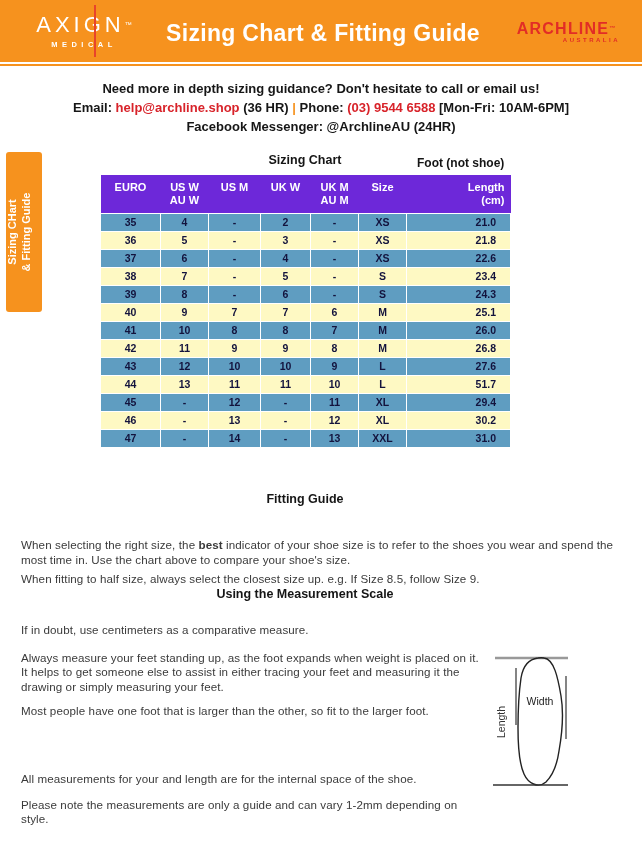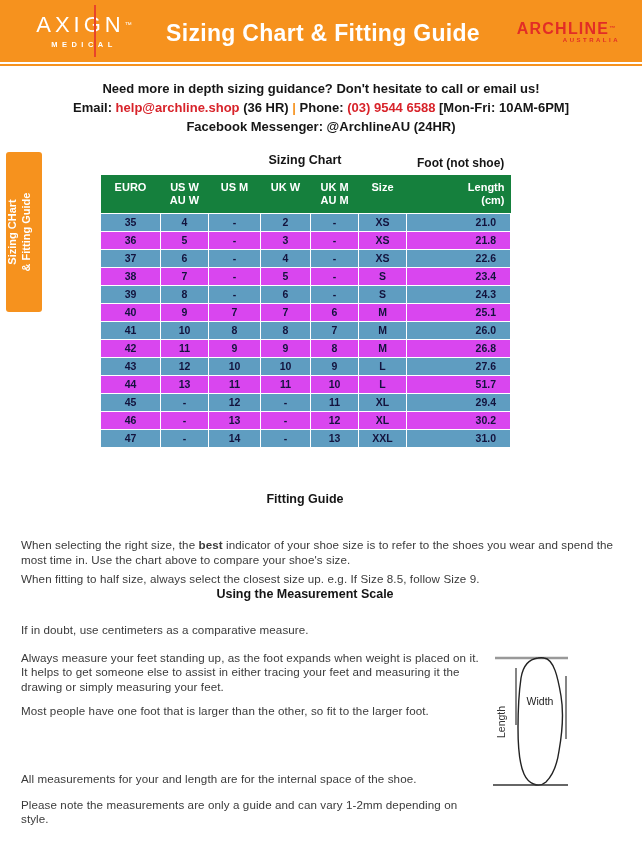--- a/index.html
+++ b/index.html
@@ -36,29 +36,29 @@
   .side-tab-inner{
     position:absolute;width:160px;height:36px;left:-62px;top:62px;
     transform:rotate(-90deg);text-align:center;color:#ffffff;font-weight:bold;
     font-size:11px;line-height:13.5px;
   }
   
   .chart-title{position:absolute;top:153px;left:0;width:610px;text-align:center;font-size:12.5px;font-weight:bold;color:#151515;}
   .foot-label{position:absolute;top:156px;left:417px;font-size:12px;font-weight:bold;color:#151515;}
   table.sizing{position:absolute;top:175px;left:100px;width:410px;border-collapse:collapse;table-layout:fixed;}
   table.sizing th{
-    background:#15803d;color:#ffffff;font-size:11px;font-weight:bold;
+    background:#6d28d9;color:#ffffff;font-size:11px;font-weight:bold;
     vertical-align:top;box-sizing:border-box;height:38px;padding:6px 0 0 0;line-height:13px;
   }
   table.sizing td{
     font-size:10.5px;font-weight:bold;color:#13133d;text-align:center;
     height:18px;padding:0;border:1px solid #ffffff;box-sizing:border-box;
   }
   table.sizing tr.even td{background:#5F9DC1;}
-  table.sizing tr.odd  td{background:#d946ef;}
+  table.sizing tr.odd  td{background:#fef9c3;}
   table.sizing th.col-length{text-align:right;padding-right:6px;}
   table.sizing td.cell-length{text-align:right;padding-right:14px;}
   
   .h2{position:absolute;left:0;width:610px;text-align:center;font-size:12.5px;font-weight:bold;color:#151515;}
   #fitting-title{top:492px;}
   #ms-title{top:587px;}
   .para{position:absolute;left:21px;font-size:11.6px;color:#3a3a3a;line-height:14.5px;letter-spacing:.1px;}
   #fg-p1{top:518px;width:598px;margin-top:20px;}
   #fg-p2{top:560px;width:598px;}
   #ms-p1{top:611px;width:560px;}

